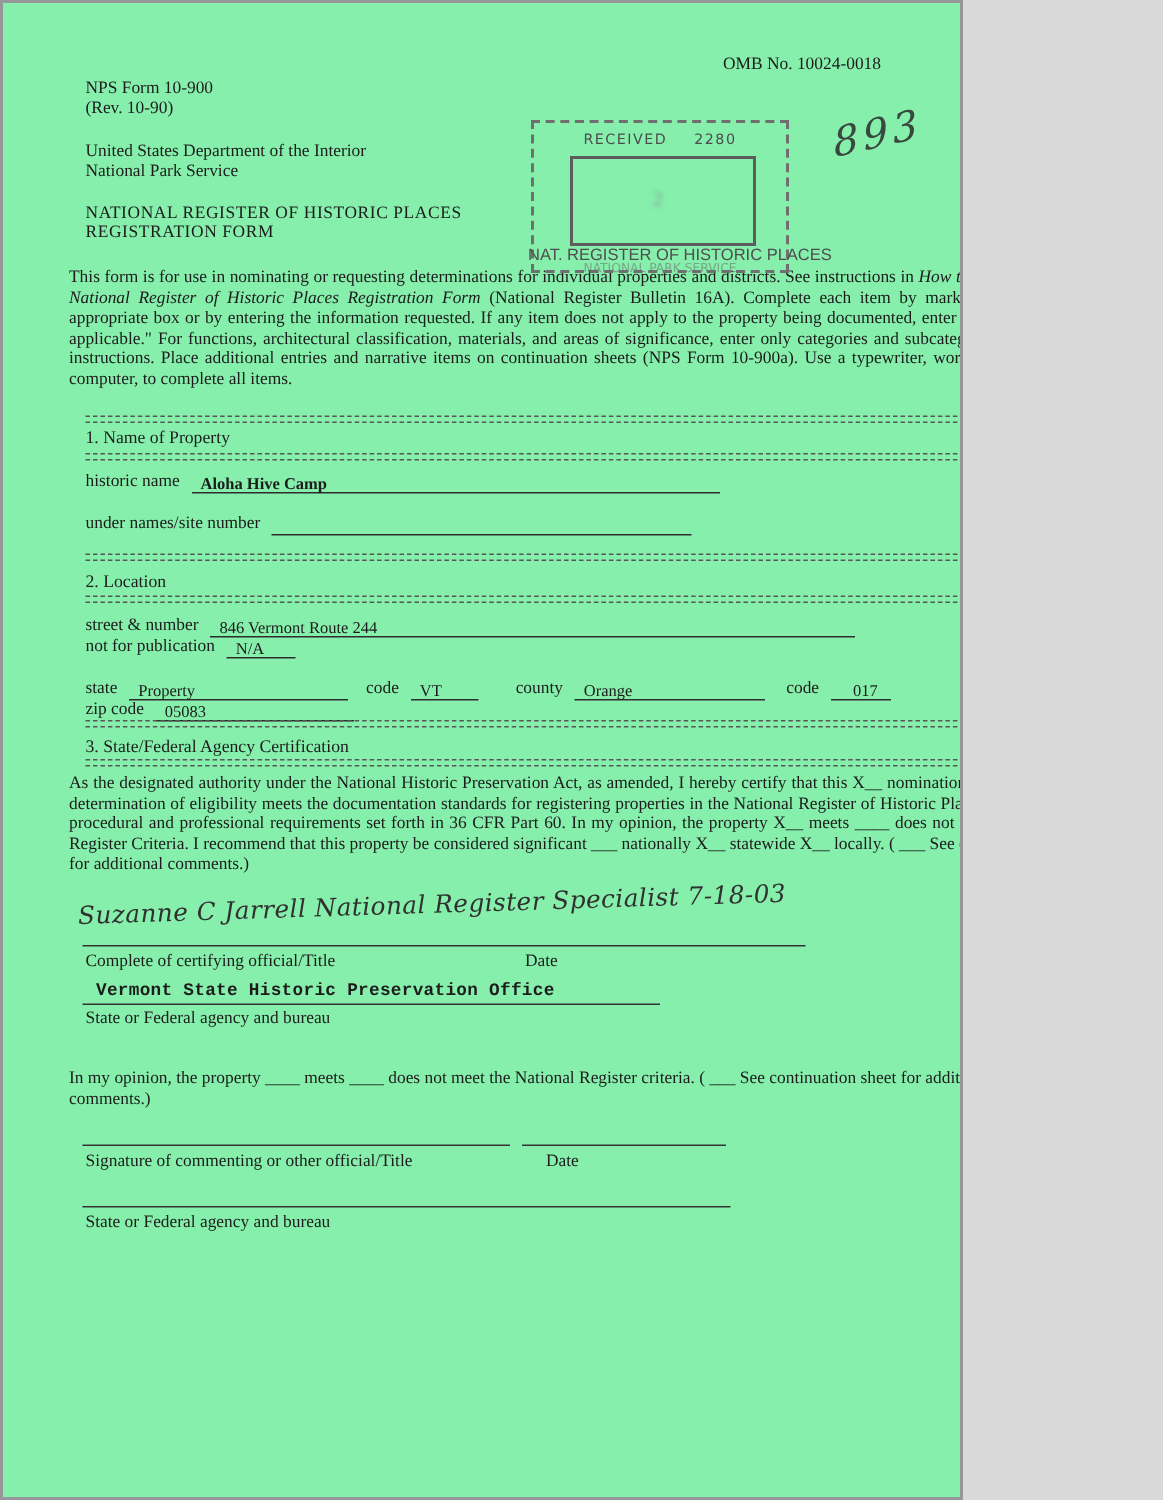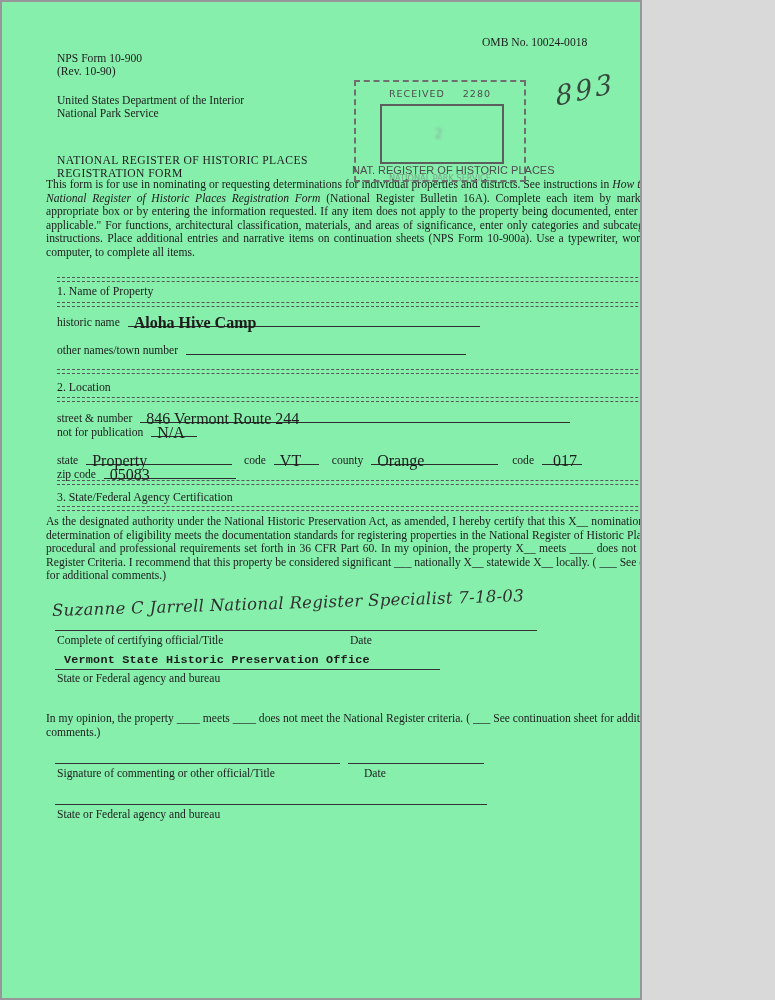--- a/index.html
+++ b/index.html
@@ -3,29 +3,29 @@
 <meta charset="utf-8">
 <style>
   html,body{margin:0;padding:0;background:#d9d9d9;}
   .page{
     position:relative;width:642px;height:1000px;background:#86efac;
     border:2px solid #97979b;box-sizing:border-box;overflow:hidden;
     font-family:"Liberation Serif",serif;color:#1c1c1c;
   }
   .abs{position:absolute;}
   .t{font-size:11.6px;line-height:13.4px;}
-  .caps{letter-spacing:.4px;margin-top:19px;}
+  .caps{letter-spacing:.4px;}
   
   .sep{position:absolute;left:55px;width:666px;height:5px;box-sizing:border-box;
        border-top:1.6px dashed #565656;border-bottom:1.6px dashed #565656;}
   .h{position:absolute;left:55px;font-size:11.8px;}
   .row{position:absolute;left:55px;font-size:11.6px;white-space:nowrap;}
   .fill{display:inline-block;border-bottom:1.2px solid #2d2d2d;height:13px;
         box-sizing:border-box;vertical-align:-2px;margin-left:5px;}
-  .fill>span{padding-left:6px;font-size:16px;}
+  .fill>span{padding-left:6px;font-size:11px;}
   .b{font-weight:bold;}
   .line{position:absolute;border-bottom:1.4px solid #333;height:0;}
   .lab{position:absolute;font-size:11.6px;white-space:nowrap;}
   .para{position:absolute;left:44px;text-align:justify;font-size:11.6px;line-height:13.5px;}
   .mono{font-family:"Liberation Mono",monospace;font-weight:bold;font-size:11.8px;letter-spacing:.2px;}
   
   .stamp{position:absolute;left:352px;top:78px;width:172px;height:102px;
          border:2px dashed #6f6f6f;box-sizing:border-box;z-index:3;}
   .stamp-received{display:flex;justify-content:center;gap:18px;margin-top:6px;
          font-family:"DejaVu Sans",sans-serif;font-size:9.5px;letter-spacing:1px;
@@ -87,21 +87,21 @@
   <div class="sep" style="top:300px;"></div>
 
   <div class="row" style="top:312px;">
     <span>historic name</span>
     <span class="fill" style="width:352px;">
       <span class="b">Aloha Hive Camp</span>
     </span>
   </div>
 
   <div class="row" style="top:340px;">
-    <span>other names/town number</span>
+    <span>under names/site number</span>
     <span class="fill" style="width:280px;">
       <span></span>
     </span>
   </div>
 
   <div class="sep" style="top:367px;"></div>
   <div class="h" style="top:378px;">2. Location</div>
   <div class="sep" style="top:395px;"></div>
 
   <div class="row" style="top:408px;">
@@ -121,21 +121,21 @@
 
   <div class="row" style="top:450px;">
     <span>state</span>
     <span class="fill" style="width:146px;">
       <span>Property</span>
     </span>
     <span style="margin-left:9px;">code</span>
     <span class="fill" style="width:45px;">
       <span>VT</span>
     </span>
-    <span style="margin-left:10px;">county</span>
+    <span style="margin-left:22px;">county</span>
     <span class="fill" style="width:127px;">
       <span>Orange</span>
     </span>
     <span style="margin-left:11px;">code</span>
     <span class="fill" style="width:40px;text-align:center;">
       <span>017</span>
     </span>
   </div>
 
   <div class="row" style="top:464px;">

